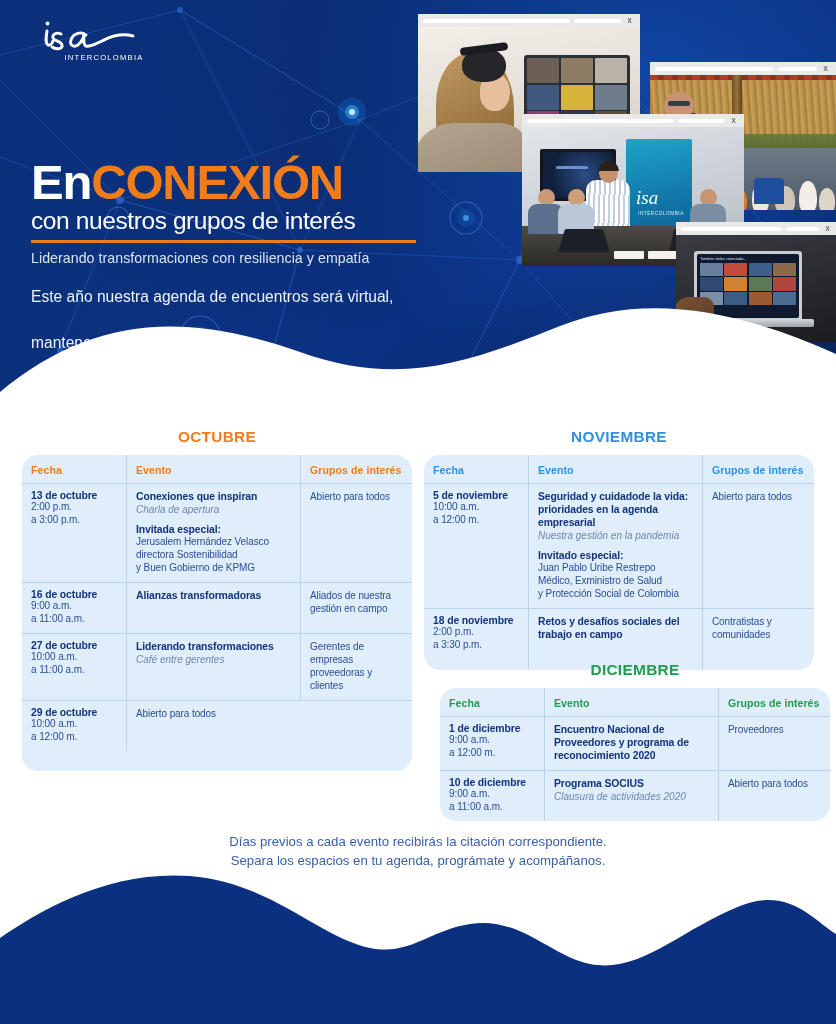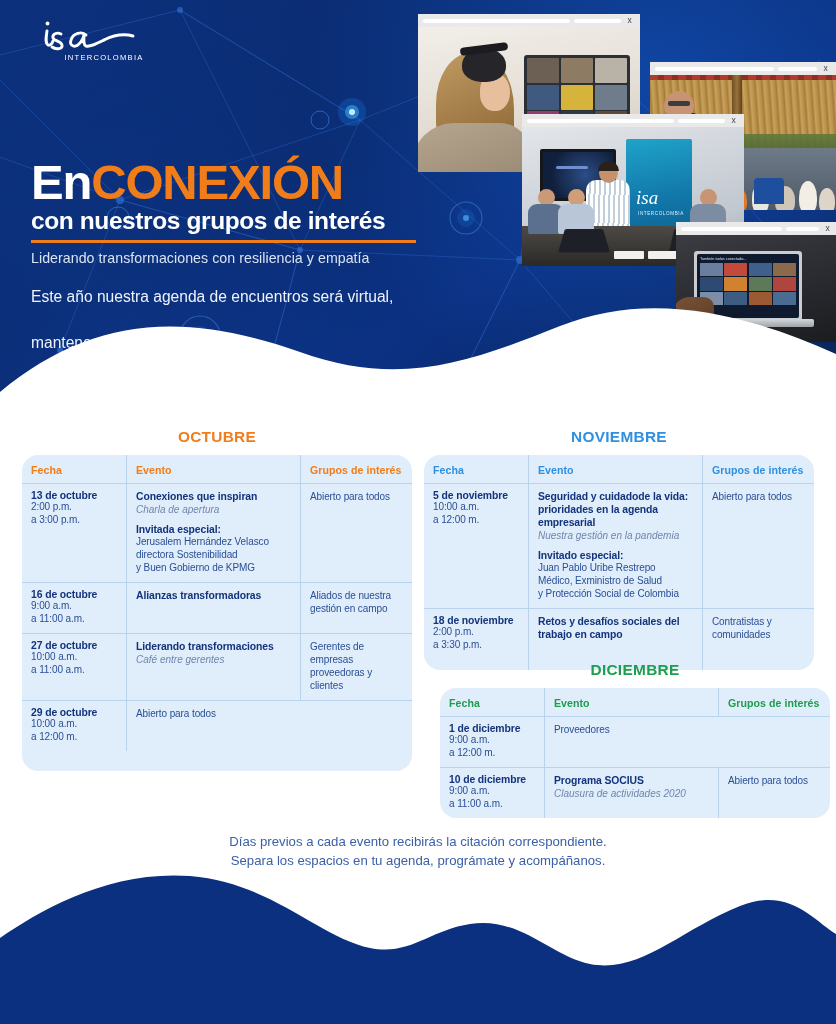--- a/index.html
+++ b/index.html
@@ -56,21 +56,21 @@
     font-weight: 700;
     line-height: 0.98;
     letter-spacing: -1.2px;
     white-space: nowrap;
   }
   .title-main .t-en { color: #ffffff; }
   .title-main .t-conexion { color: #f07d1a; }
 
   .title-sub {
     font-size: 24.5px;
-    font-weight: 700;
+    font-weight: 400;
     color: #ffffff;
     letter-spacing: -0.4px;
     margin-top: 1px;
     white-space: nowrap;
   }
   .title-rule {
     width: 385px; height: 3px;
     background: #f07d1a;
     margin-top: 5px;
   }
@@ -647,20 +647,23 @@
           <div class="th c-event">Evento</div>
           <div class="th c-group">Grupos de interés</div>
         </div>
 
         <div class="trow">
           <div class="td c-date">
             <div class="d-day">1 de diciembre</div>
             <div class="d-time">9:00 a.m.</div>
             <div class="d-time">a 12:00 m.</div>
           </div>
+          <div class="td c-event">
+            <div class="e-title">Encuentro Nacional de Proveedores y programa de reconocimiento 2020</div>
+          </div>
           <div class="td c-group">
             <div class="g-text">Proveedores</div>
           </div>
         </div>
 
         <div class="trow">
           <div class="td c-date">
             <div class="d-day">10 de diciembre</div>
             <div class="d-time">9:00 a.m.</div>
             <div class="d-time">a 11:00 a.m.</div>

